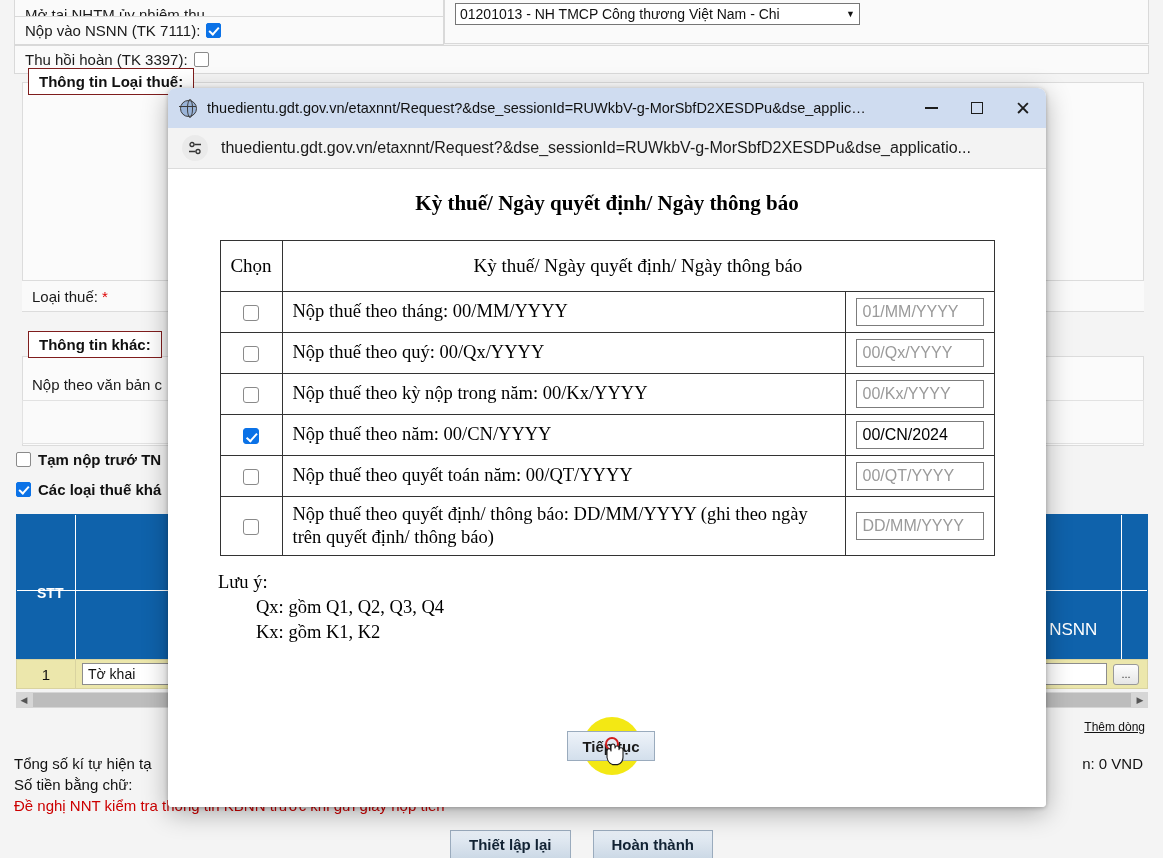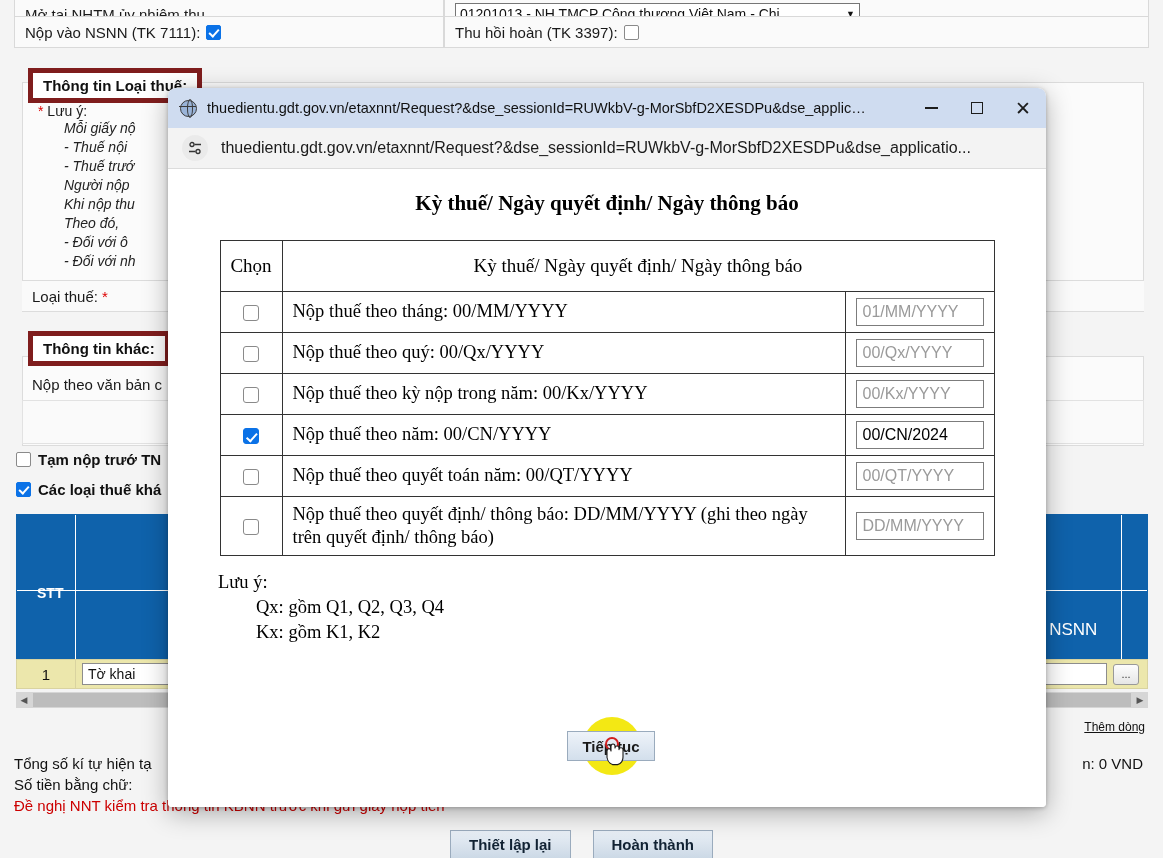--- a/index.html
+++ b/index.html
@@ -30,20 +30,21 @@
     display: flex; align-items: center;
     gap: 6px;
   }
   .bg-cell.left { width: 430px; }
   .bg-cell.right { flex: 1; }
 
   .bg-row-2 {
     position: absolute; left: 14px; top: 16px;
     width: 1135px; height: 32px;
     display: flex;
+    flex-direction: column;
   }
 
   .sel-box {
     border: 1px solid #767676; background: #fff;
     height: 22px; width: 405px;
     font-size: 14px; color: #111;
     padding: 1px 4px;
     display: flex; align-items: center; justify-content: space-between;
     overflow: hidden; white-space: nowrap;
   }
@@ -66,21 +67,21 @@
 
   
   .fld {
     position: absolute;
     border: 1px solid #dcdcdc;
     background: #fbfbfb;
   }
   .fld-legend {
     position: absolute;
     background: #fff;
-    border: 5px solid #7f1d1d;
+    border: 1px solid #7f1d1d;
     font-weight: bold; font-size: 15px;
     padding: 4px 10px;
     color: #111;
   }
   .note-star { color: #d00; }
   .ital { font-style: italic; color: #222; }
 
   #grp-loaithue { left: 22px; top: 82px; width: 1122px; height: 200px; }
   #lg-loaithue  { left: 28px; top: 68px; }
   #grp-khac     { left: 22px; top: 356px; width: 1122px; height: 90px; }
@@ -339,36 +340,20 @@
     </div>
     <div class="bg-cell right">
       <span>Thu hồi hoàn (TK 3397):</span>
       <span class="cbx"></span>
     </div>
   </div>
 
   <div class="fld" id="grp-loaithue"></div>
   <div class="fld-legend" id="lg-loaithue">Thông tin Loại thuế:</div>
 
-  <div style="position:absolute;left:38px;top:103px;font-size:14px;">
-    <div>
-      <span class="note-star">*</span>
-      <span>Lưu ý:</span>
-    </div>
-    <div class="ital" style="padding-left:26px;line-height:1.36;">
-      <div>Mỗi giấy nộ</div>
-      <div>- Thuế nội </div>
-      <div>- Thuế trướ</div>
-      <div>Người nộp</div>
-      <div>Khi nộp thu</div>
-      <div>Theo đó,</div>
-      <div>- Đối với ô </div>
-      <div>- Đối với nh</div>
-    </div>
-  </div>
 
   <div class="row-line" id="line-loaithue">
     <span>Loại thuế:</span>
     <span class="note-star" style="margin-left:4px">*</span>
   </div>
 
   <div class="fld" id="grp-khac"></div>
   <div class="fld-legend" id="lg-khac">Thông tin khác:</div>
   <div class="row-line" id="line-nopvb">
     <span>Nộp theo văn bản c</span>

